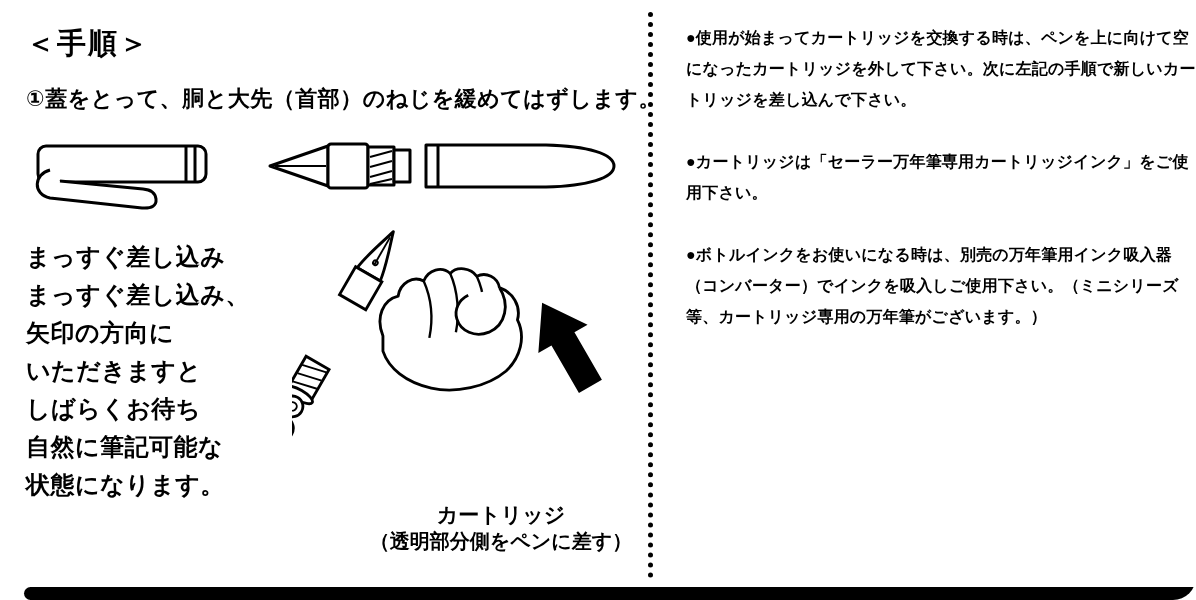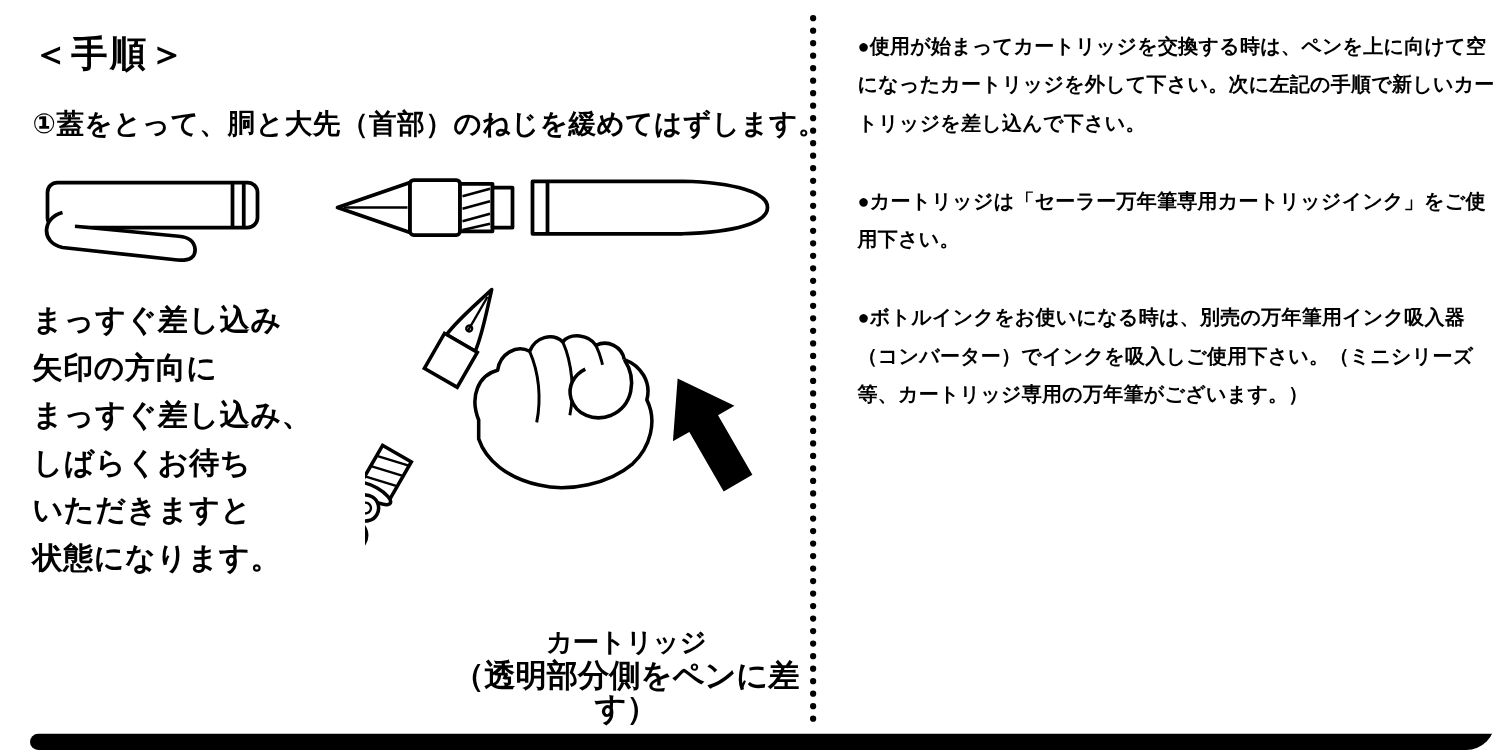--- a/index.html
+++ b/index.html
@@ -29,21 +29,21 @@
     font-size:24px;line-height:38px;letter-spacing:0.5px;
   }
   .hand-illu{
     position:absolute;left:292px;top:224px;
   }
   .caption{
     position:absolute;left:356px;top:502px;width:290px;
     text-align:center;
   }
   .caption .cap1{font-size:21px;line-height:26px;}
-  .caption .cap2{font-size:25px;line-height:26px;}
+  .caption .cap2{font-size:20px;line-height:26px;}
   .divider{
     position:absolute;left:648px;top:12px;height:566px;width:0;
     border-left:5px dotted #000;
   }
   .rightcol{
     position:absolute;left:686px;top:22px;width:512px;
     font-size:16px;line-height:31px;letter-spacing:0.2px;
   }
   .rightcol p{margin:0 0 31px 0;}
   .bottom-bar{
@@ -82,24 +82,25 @@
       <line x1="344" y1="58" x2="366" y2="53"></line>
     </g>
     <g stroke="#000" stroke-width="3" fill="#fff" stroke-linejoin="round">
       <path d="M400,19 L520,19 C562,20 588,28 588,40 C588,52 562,60 520,61 L400,61 Z"></path>
       <line x1="412" y1="20" x2="412" y2="60"></line>
     </g>
   </svg>
 
   <div class="step2">
     <div>まっすぐ差し込み</div>
+    <div>まっすぐ差し込み、</div>
     <div>矢印の方向に</div>
-    <div>まっすぐ差し込み、</div>
+    <div>いただきますと</div>
     <div>しばらくお待ち</div>
-    <div>いただきますと</div>
+    <div>自然に筆記可能な</div>
     <div>状態になります。</div>
   </div>
 
   <svg class="hand-illu" width="360" height="313" viewBox="0 0 380 330">
 
     <g transform="rotate(30 100 20)">
       <path d="M100,6 C94,26 88,42 86,58 L114,58 C112,42 106,26 100,6 Z" fill="#fff" stroke="#000" stroke-width="3" stroke-linejoin="round"></path>
       <line x1="100" y1="13" x2="100" y2="46" stroke="#000" stroke-width="2"></line>
       <circle cx="100" cy="44" r="2.5" fill="none" stroke="#000" stroke-width="2"></circle>
       <rect x="84" y="58" width="32" height="34" fill="#fff" stroke="#000" stroke-width="3"></rect>

